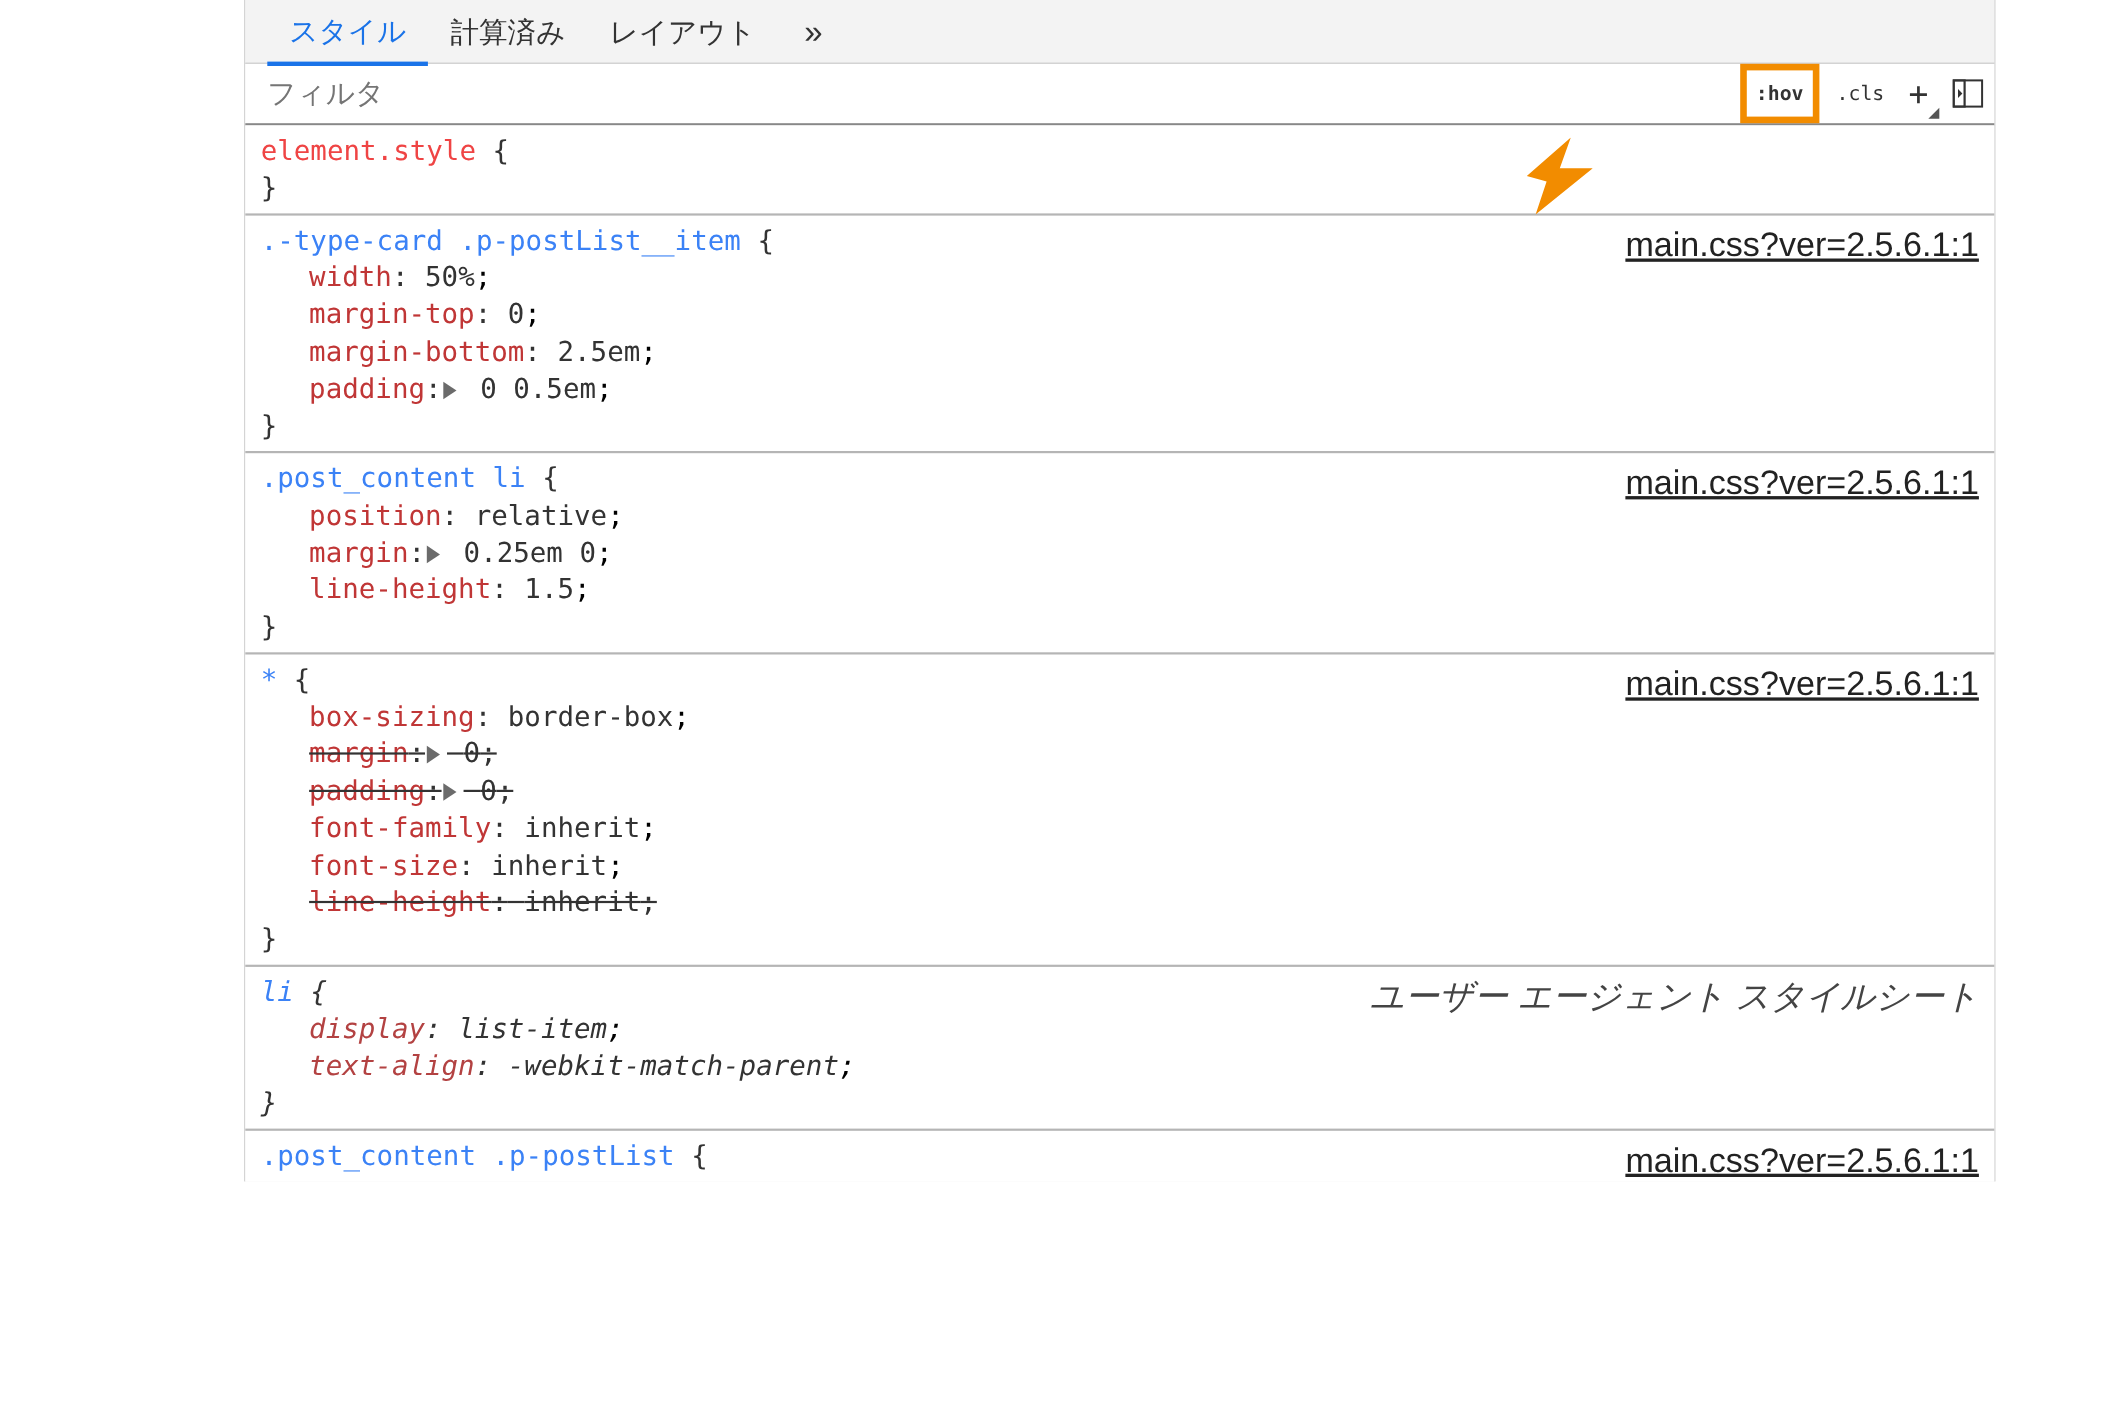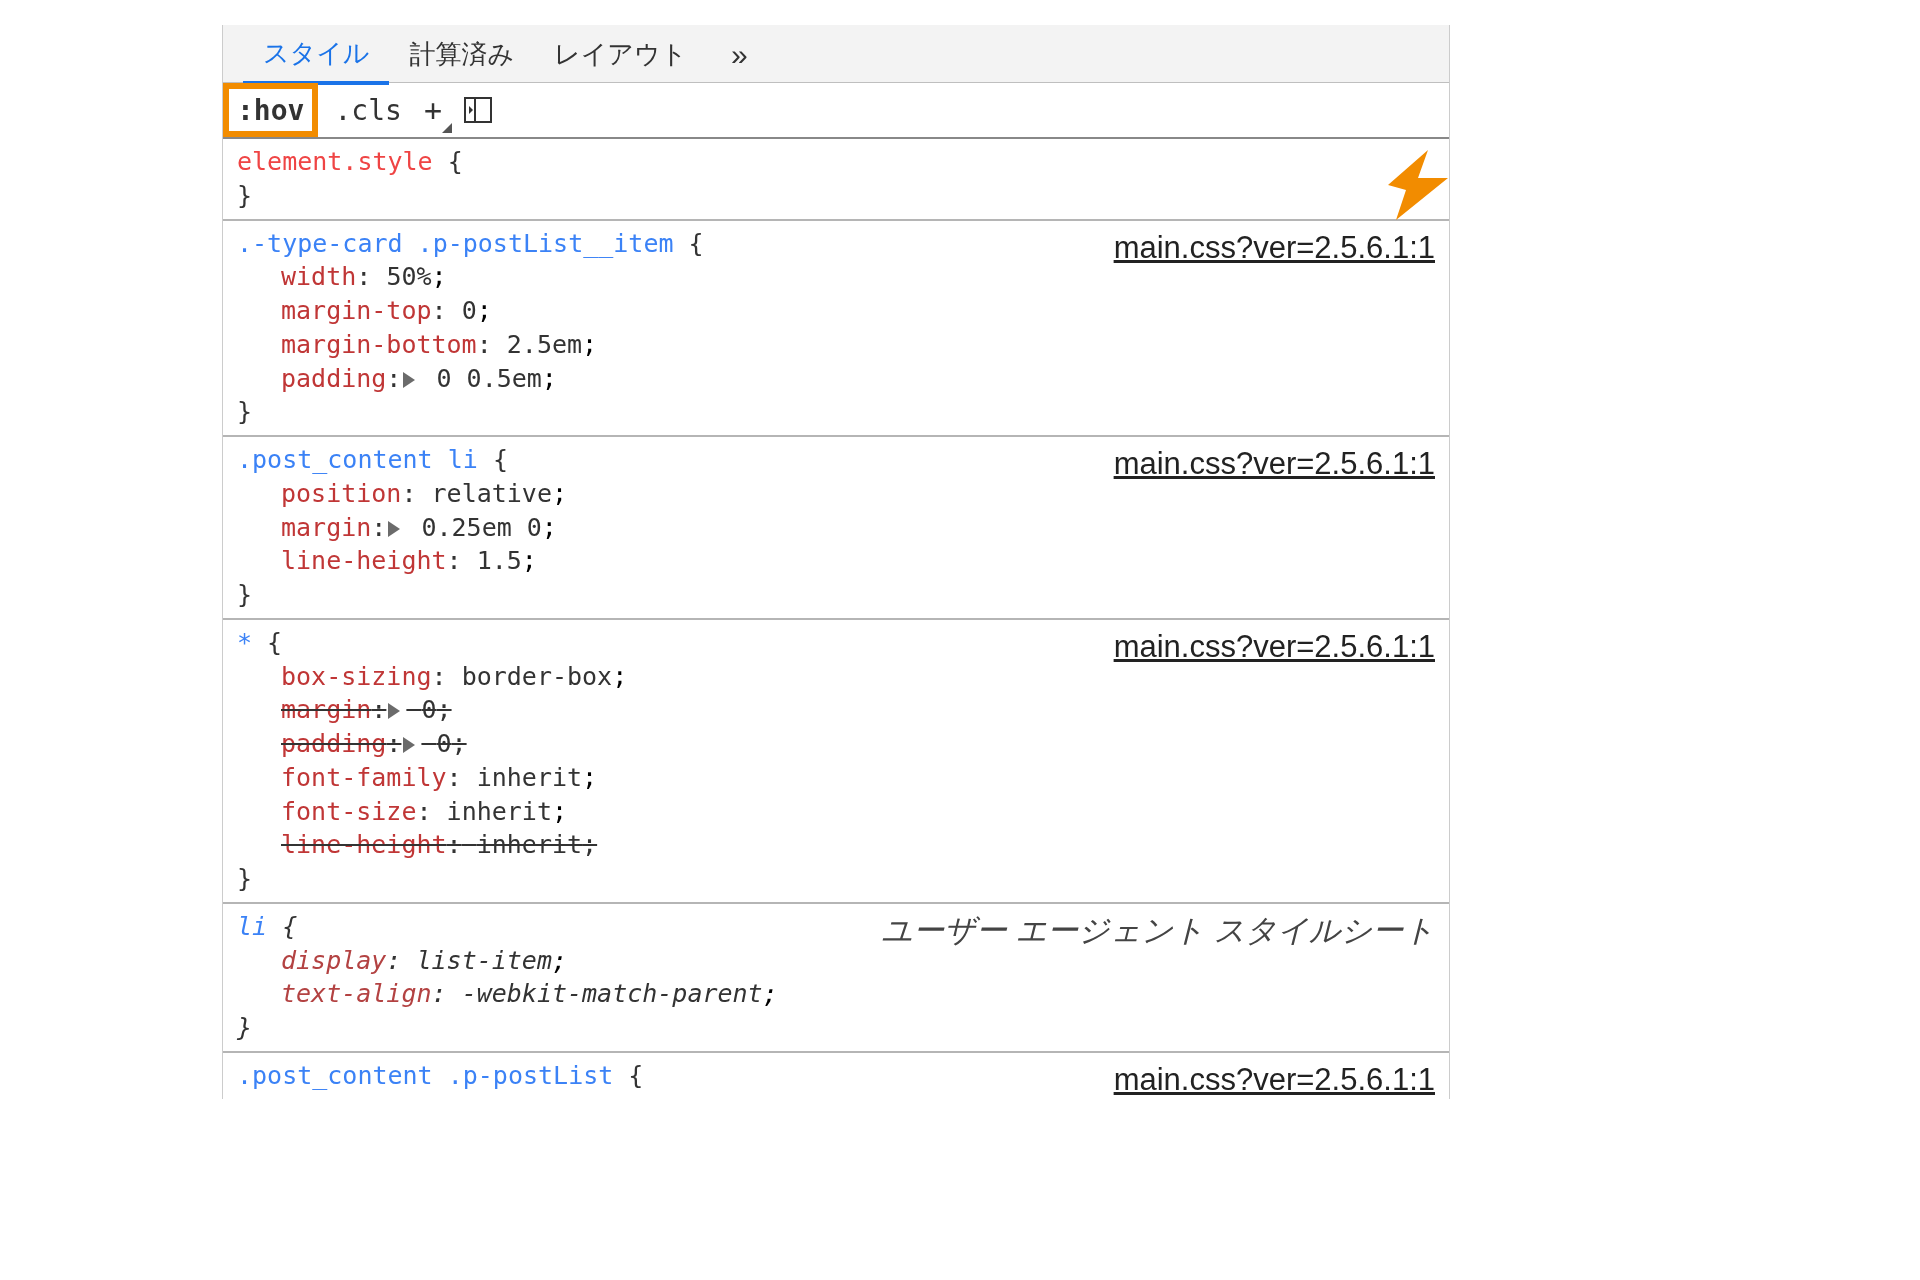--- a/index.html
+++ b/index.html
@@ -8,25 +8,24 @@
     background: #fff;
     width: 1920px;
     height: 1280px;
     overflow: hidden;
     position: relative;
   }
   .panel {
     position: absolute;
     left: 222px;
     top: 0;
-    width: 1228px;
+    width: 1592px;
     background: #f3f3f3;
     border-left: 1px solid #ccc;
     border-right: 1px solid #ccc;
-    margin-top: 25px;
   }
   
   .tabs {
     display: flex;
     align-items: center;
     height: 58px;
     background: #f3f3f3;
     border-bottom: 1px solid #bfbfbf;
     padding: 0 6px 0 20px;
     font-size: 26px;
@@ -62,21 +61,21 @@
     padding: 0 20px;
     color: #999;
     background: transparent;
   }
   .tb-btn {
     display: flex;
     align-items: center;
     justify-content: center;
     padding: 0 10px;
     font-family: "Menlo", "Consolas", monospace;
-    font-size: 28px;
+    font-size: 18px;
     color: #333;
     cursor: pointer;
     position: relative;
   }
   .hov-box {
     border: 6px solid #f28c00;
     padding: 2px 8px;
     font-weight: 600;
     margin-right: 6px;
   }
@@ -166,20 +165,21 @@
 <div class="panel">
 
   <div class="tabs">
     <div class="tab active">スタイル</div>
     <div class="tab">計算済み</div>
     <div class="tab">レイアウト</div>
     <div class="tab tab-more">»</div>
   </div>
 
   <div class="toolbar">
+    <input class="filter-input" placeholder="フィルタ" style="">
     <div class="tb-btn hov-box">:hov</div>
     <div class="tb-btn">.cls</div>
     <div class="tb-btn plus-btn">
       <span>+</span>
       <span class="corner-tri"></span>
     </div>
     <div class="tb-btn panel-icon">
       <svg width="28" height="26" viewBox="0 0 28 26">
         <rect x="1" y="1" width="26" height="24" fill="none" stroke="#333" stroke-width="2"></rect>
         <rect x="1" y="1" width="10" height="24" fill="none" stroke="#333" stroke-width="2"></rect>

